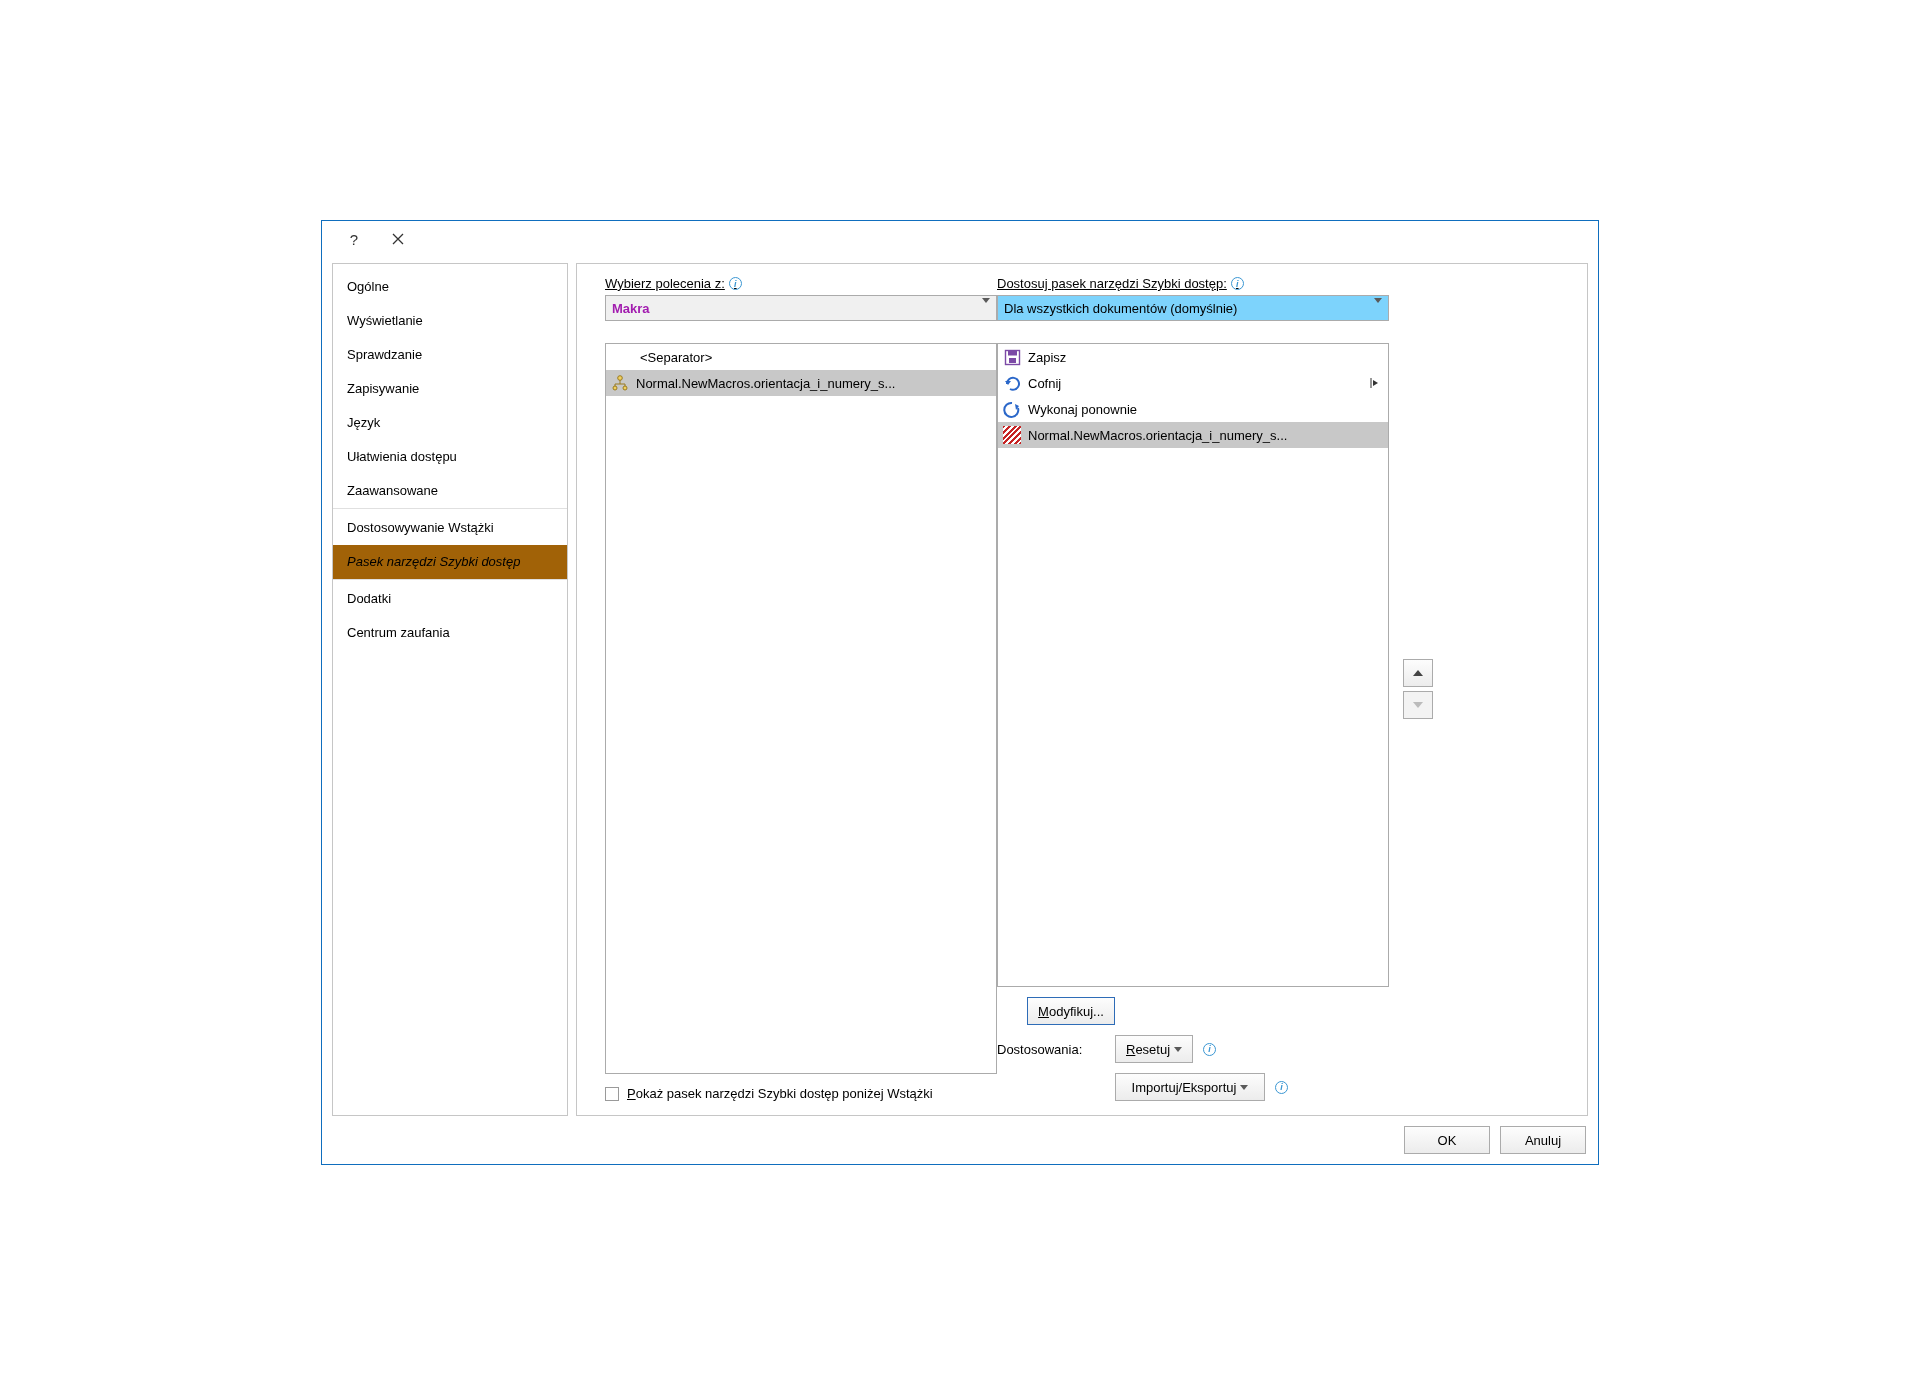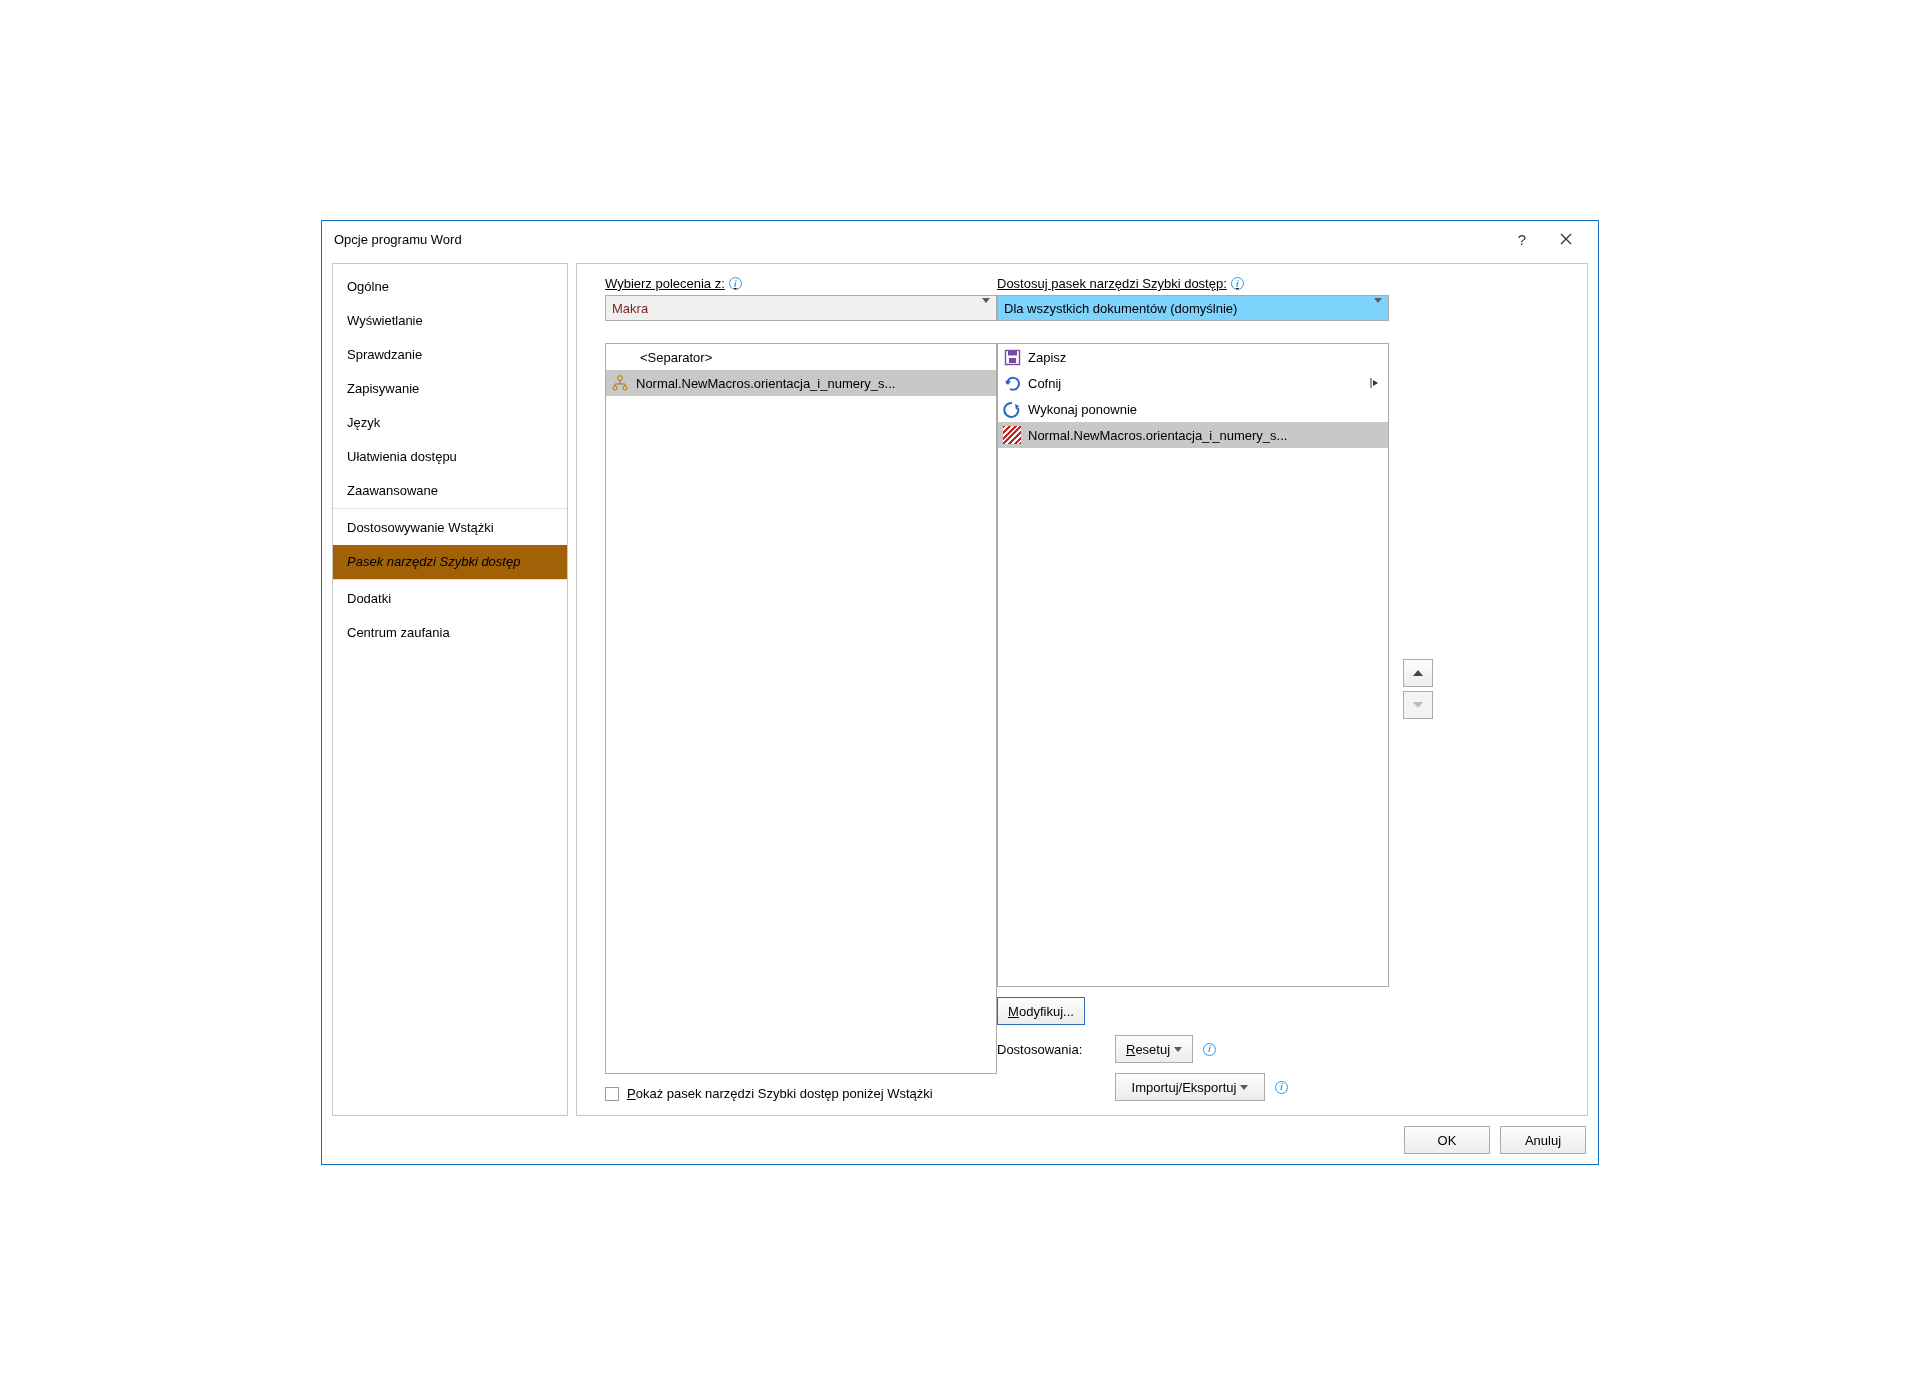--- a/index.html
+++ b/index.html
@@ -20,30 +20,30 @@
 .columns { display: flex; flex: 1; overflow: hidden; }
 .col { display: flex; flex-direction: column; }
 .col-left { width: 392px; }
 .col-mid { width: 126px; display: flex; flex-direction: column; align-items: center; justify-content: center; gap: 6px; }
 .col-right { width: 392px; }
 .col-arrows { width: 46px; display: flex; flex-direction: column; align-items: center; justify-content: center; gap: 4px; margin-left: 6px; }
 .label-row { margin-bottom: 4px; display: flex; align-items: center; gap: 4px; text-decoration: underline; }
 .label-row .u { text-decoration: underline; }
 .info-icon { width: 13px; height: 13px; border: 1px solid #3b97d3; border-radius: 50%; display: inline-flex; align-items: center; justify-content: center; font-size: 9px; color: #3b97d3; font-style: italic; font-weight: bold; }
 .combo { height: 26px; border: 1px solid #ababab; background: #7dd3fc; display: flex; align-items: center; padding: 0 6px; margin-bottom: 22px; position: relative; cursor: pointer; }
-.combo.disabled { background: #f0f0f0; color: #7f1d1d; }
+.combo.disabled { background: #f0f0f0; color: #a21caf; font-weight: bold; }
 .combo .chev { position: absolute; right: 6px; top: 7px; }
 .listbox { flex: 1; border: 1px solid #ababab; background: #fff; overflow: hidden; }
 .list-item { height: 26px; display: flex; align-items: center; padding: 0 4px; gap: 6px; cursor: pointer; }
 .list-item.selected { background: #c8c8c8; }
 .list-item .icon-slot { width: 20px; height: 20px; display: flex; align-items: center; justify-content: center; flex-shrink: 0; }
 .list-item .sep-text { padding-left: 30px; }
 .list-item .trail { margin-left: auto; padding-right: 4px; }
 .btn { min-width: 88px; height: 28px; border: 1px solid #ababab; background: linear-gradient(#fdfdfd,#ececec); cursor: pointer; display: inline-flex; align-items: center; justify-content: center; padding: 0 10px; gap: 4px; }
-.btn.focus { outline: 1px solid #2e6cb7; outline-offset: -1px; border: 1px solid #2e6cb7; }
+.btn.focus { outline: 1px solid #2e6cb7; outline-offset: -1px; border: 1px solid #2e6cb7; margin-left: 30px; }
 .btn-sm { min-width: 28px; width: 30px; height: 28px; padding: 0; }
 .btn.disabled { color: #aaa; background: #f3f3f3; cursor: default; }
 .below-list { margin-top: 12px; display: flex; align-items: center; gap: 8px; }
 .checkbox { width: 14px; height: 14px; border: 1px solid #9a9a9a; background: #fff; cursor: pointer; display: inline-block; }
 .chk-label { cursor: pointer; }
 .right-below { margin-top: 10px; display: flex; flex-direction: column; gap: 10px; }
 .row { display: flex; align-items: center; gap: 10px; }
 .row .lbl { width: 108px; }
 .footer { height: 48px; display: flex; align-items: center; justify-content: flex-end; gap: 10px; padding: 0 12px; }
 .chev-down { width: 0; height: 0; border-left: 4px solid transparent; border-right: 4px solid transparent; border-top: 5px solid #5a5a5a; }
@@ -52,21 +52,20 @@
 svg { display: block; }
 .u { text-decoration: underline; }
 .macro-hatch { width: 18px; height: 18px; background: repeating-linear-gradient(135deg,#c62323 0,#c62323 2px,#fff 2px,#fff 4px); }
 </style>
 </head>
 <body>
 
 <div class="dialog">
 
   <div class="titlebar">
-    <div class="title">Opcje programu Word</div>
     <div class="help">?</div>
     <div class="close">
       <svg width="12" height="12" viewBox="0 0 12 12">
           <path d="M1 1 L11 11 M11 1 L1 11" stroke="#333" stroke-width="1.3"></path>
         </svg>
     </div>
   </div>
 
   <div class="body">
 

